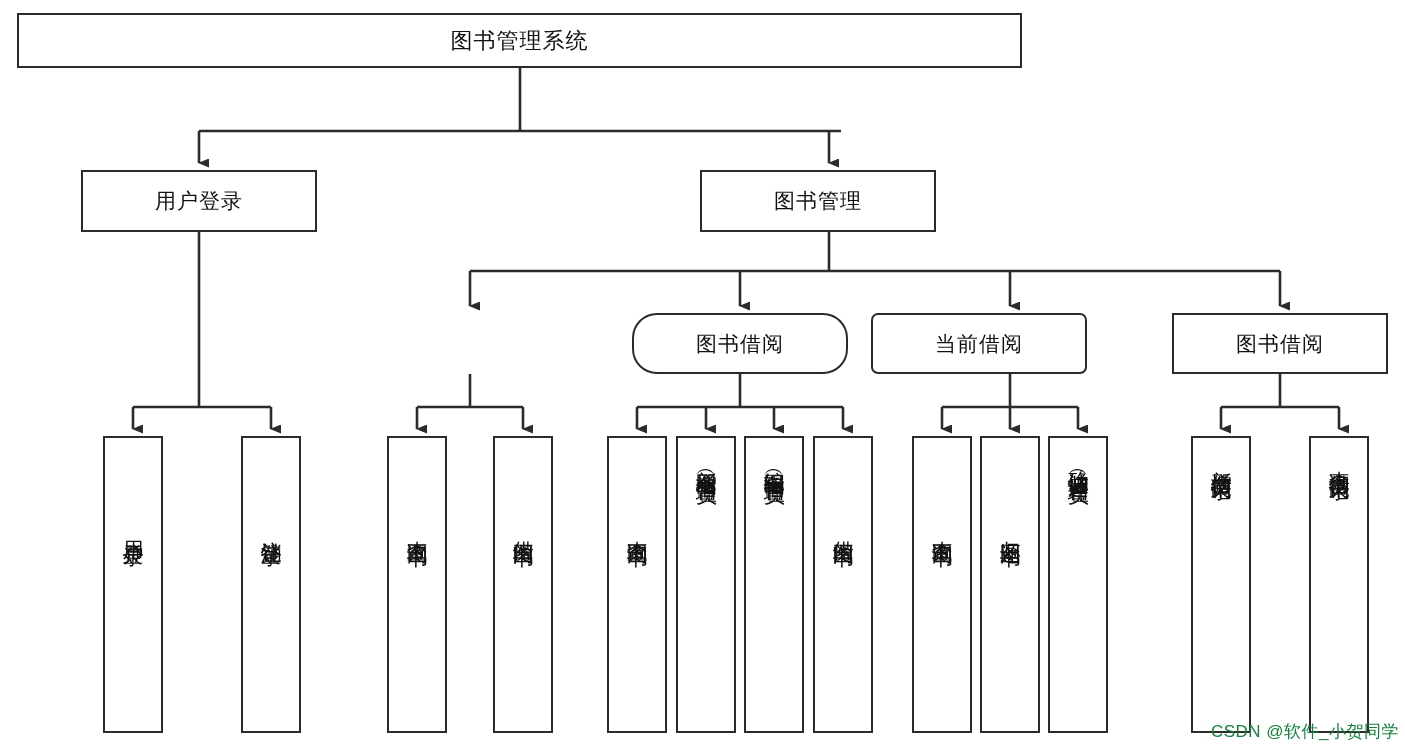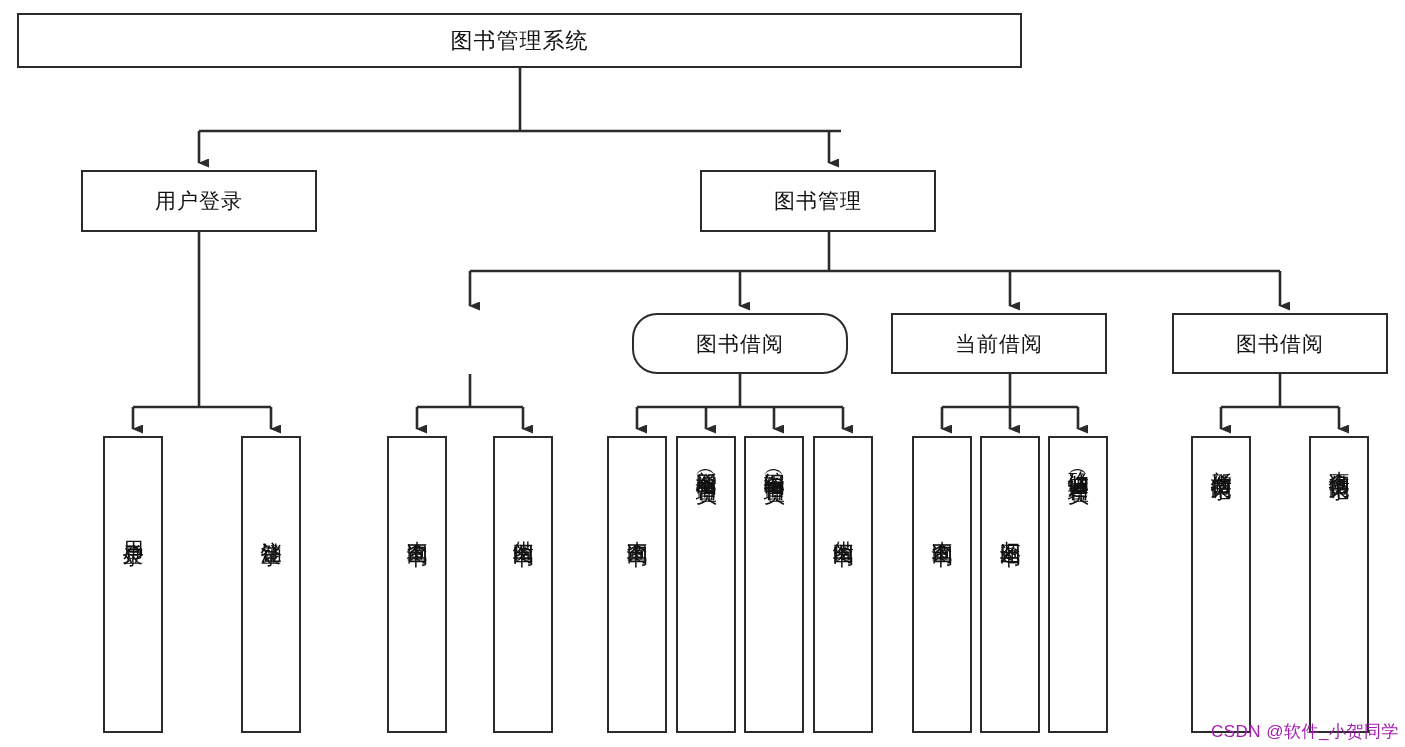--- a/index.html
+++ b/index.html
@@ -31,21 +31,21 @@
     text-orientation:upright;
     font-size:21px;
     line-height:1.08;
     letter-spacing:2px;
     color:#111111;
     white-space:nowrap;
   }
   .leaf.center .vtext{ margin-top:70px; }
   #watermark{
     position:absolute;right:6px;bottom:4px;
-    font-size:17px;color:#a21caf;letter-spacing:0.5px;
+    font-size:17px;color:#15803d;letter-spacing:0.5px;
     white-space:nowrap;
   }
 </style>
 </head>
 <body>
 
 <div id="canvas">
 
   <svg id="wires" viewBox="0 0 1405 747" xmlns="http://www.w3.org/2000/svg">
     <defs>
@@ -104,21 +104,21 @@
   <div class="node h" style="left:81px;top:170px;width:236px;height:62px;">
     <span>用户登录</span>
   </div>
   <div class="node h" style="left:700px;top:170px;width:236px;height:62px;">
     <span>图书管理</span>
   </div>
 
   <div class="node h" style="left:632px;top:313px;width:216px;height:61px;border-radius:25px;">
     <span>图书借阅</span>
   </div>
-  <div class="node h" style="left:891px;top:313px;width:216px;height:61px;">
+  <div class="node h" style="left:871px;top:313px;width:216px;height:61px;border-radius:7px;">
     <span>当前借阅</span>
   </div>
   <div class="node h" style="left:1172px;top:313px;width:216px;height:61px;">
     <span>图书借阅</span>
   </div>
 
   <div class="leaf center" style="left:103px;top:436px;width:60px;height:297px;">
     <span class="vtext">用户登录</span>
   </div>
   <div class="leaf center" style="left:241px;top:436px;width:60px;height:297px;">

